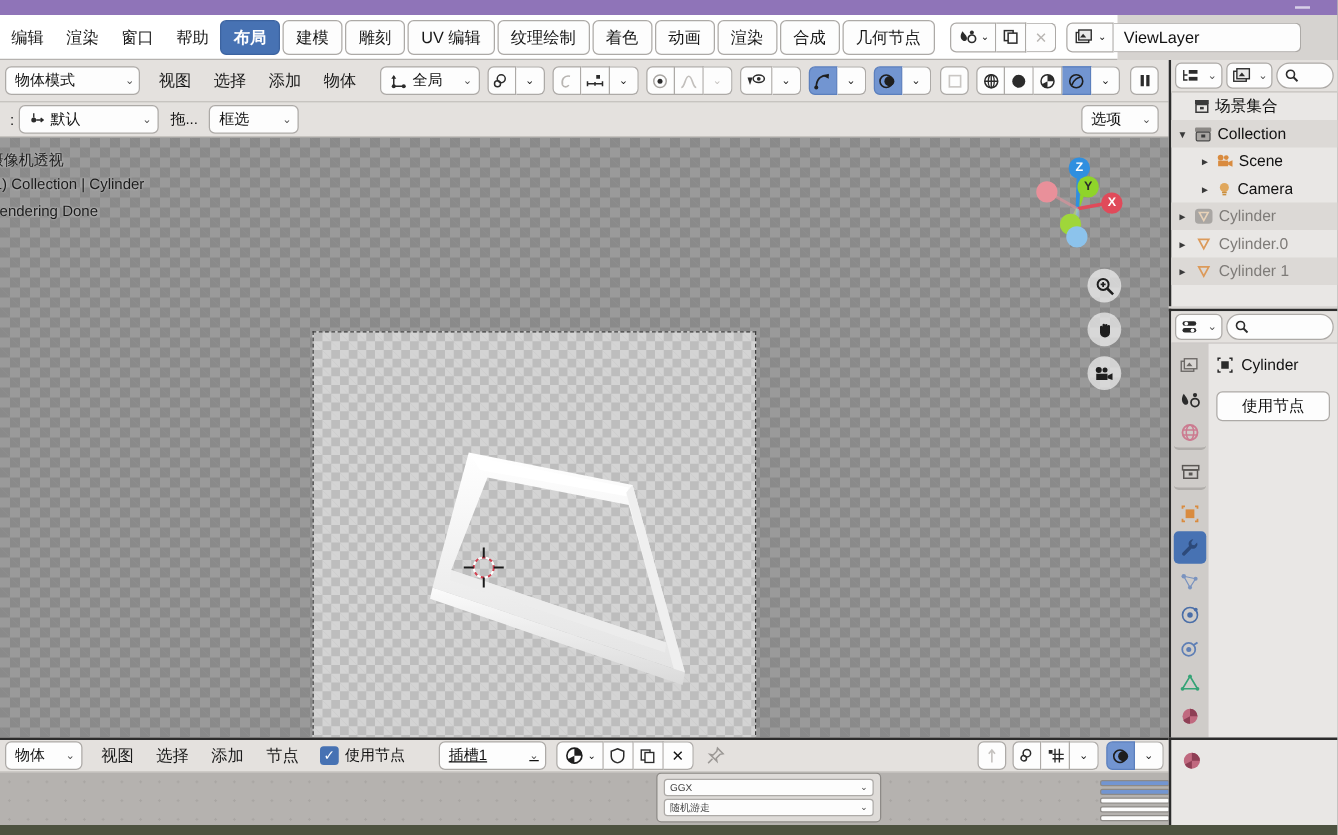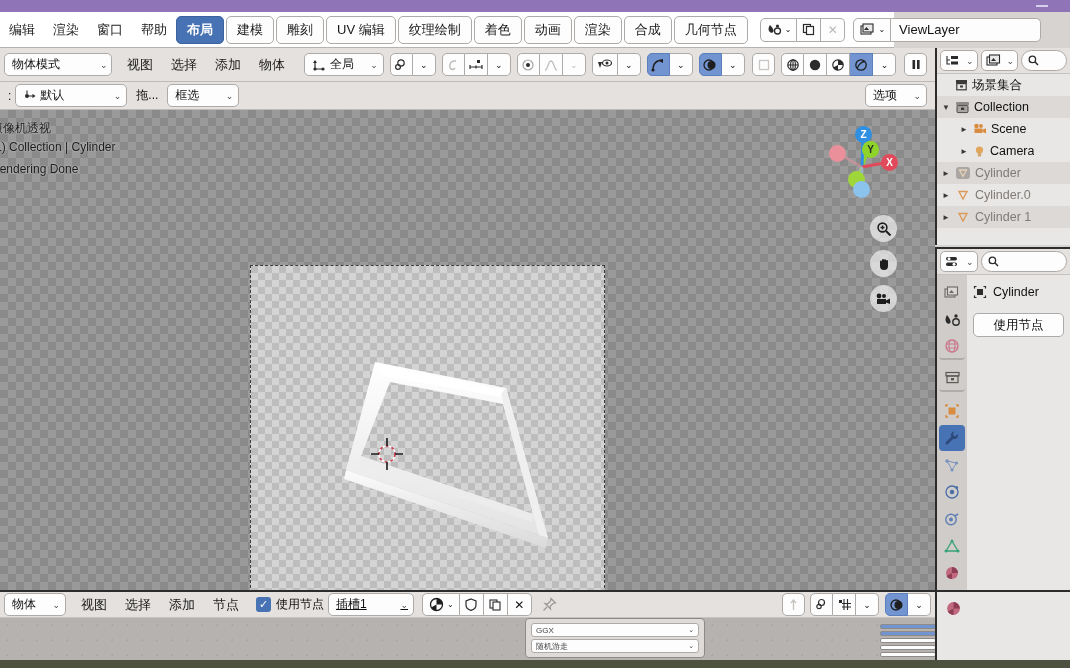--- a/index.html
+++ b/index.html
@@ -731,21 +731,21 @@
     <div class="menuitem" style="margin-left:6px;">视图</div>
     <div class="menuitem">选择</div>
     <div class="menuitem">添加</div>
     <div class="menuitem">节点</div>
 
     <div style="display:flex; align-items:center; gap:5px; margin-left:8px;">
       <div class="chk">✓</div>
       <span style="font-size:12px;">使用节点</span>
     </div>
 
-    <div class="dropdown" style="margin-left:4px; width:86px;text-decoration:underline;">
+    <div class="dropdown" style="margin-left:27px; width:86px;text-decoration:underline;">
       <span>插槽1</span>
       <span class="chev">⌄</span>
     </div>
 
     <div style="display:flex; align-items:center; margin-left:8px;">
       <div class="combo-ico" style="height:23px;">
         <svg width="15" height="15" viewBox="0 0 15 15">
             <circle cx="7.5" cy="7.5" r="6" fill="none" stroke="#1e1e1e" stroke-width="1.3"></circle>
             <path d="M7.5 1.5 A6 6 0 0 1 13.5 7.5 L7.5 7.5 Z" fill="#1e1e1e"></path>
             <path d="M7.5 7.5 L2.1 10.4 A6 6 0 0 0 7.5 13.5 Z" fill="#1e1e1e"></path>

